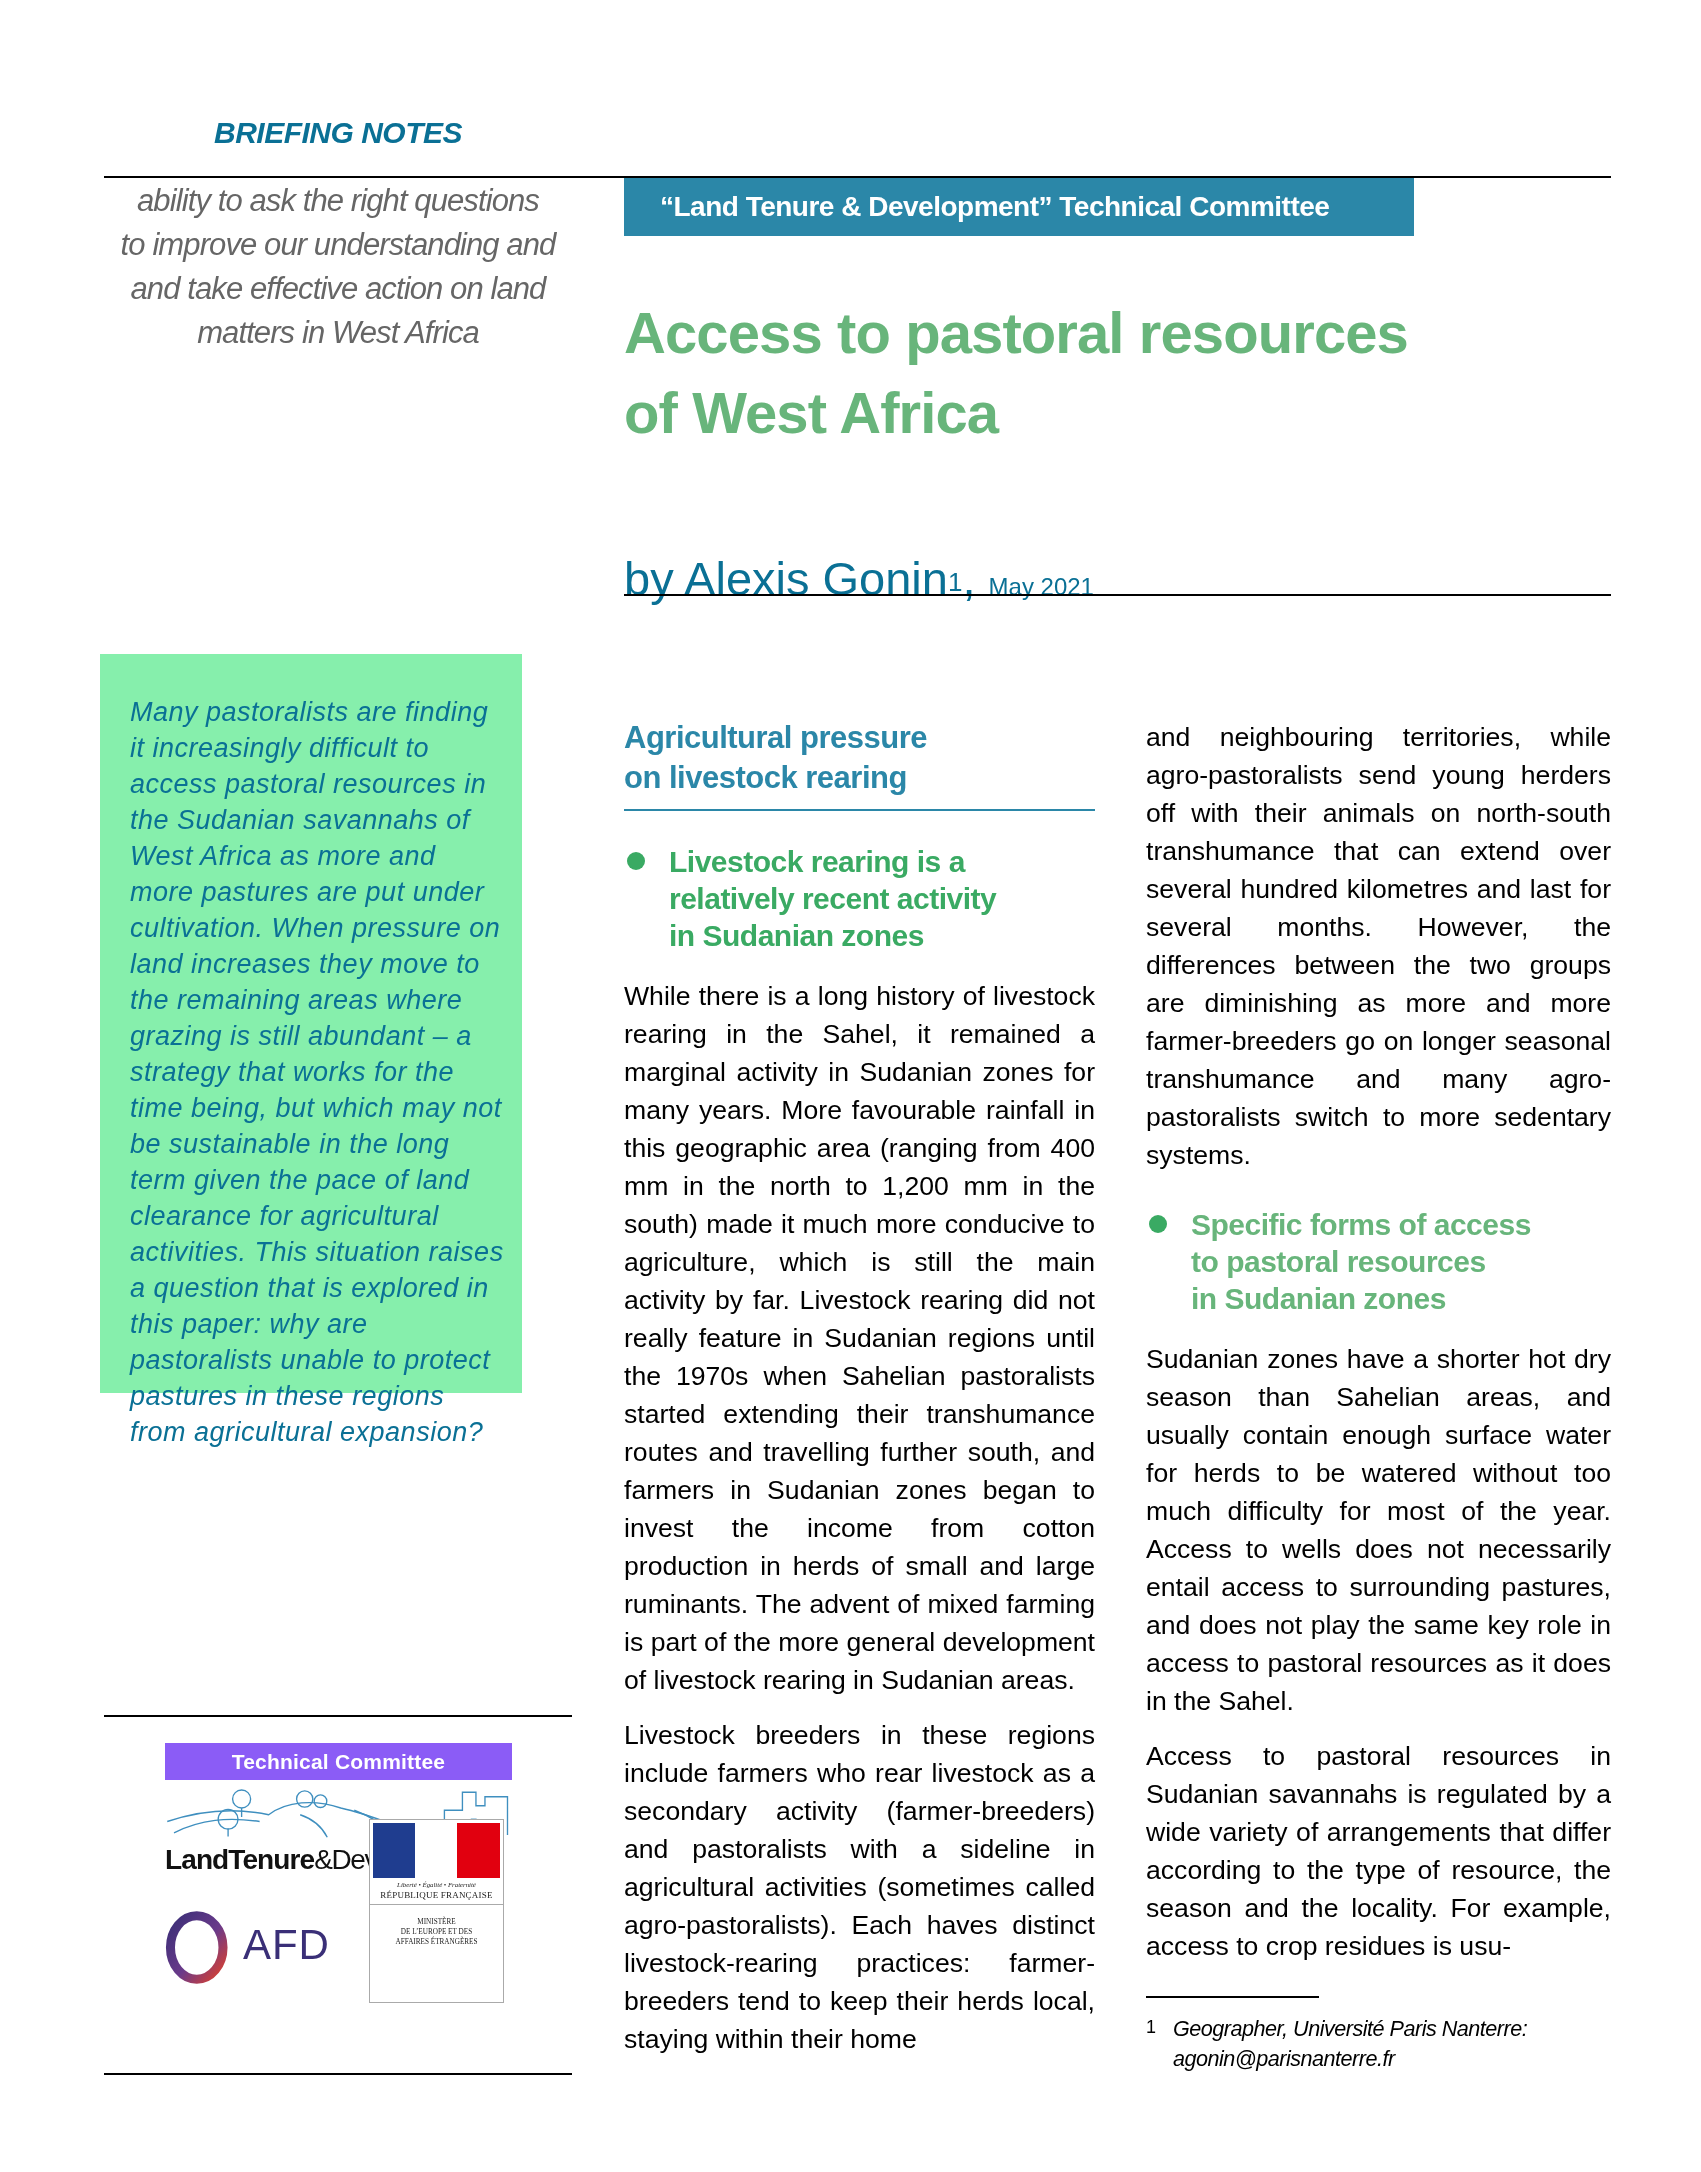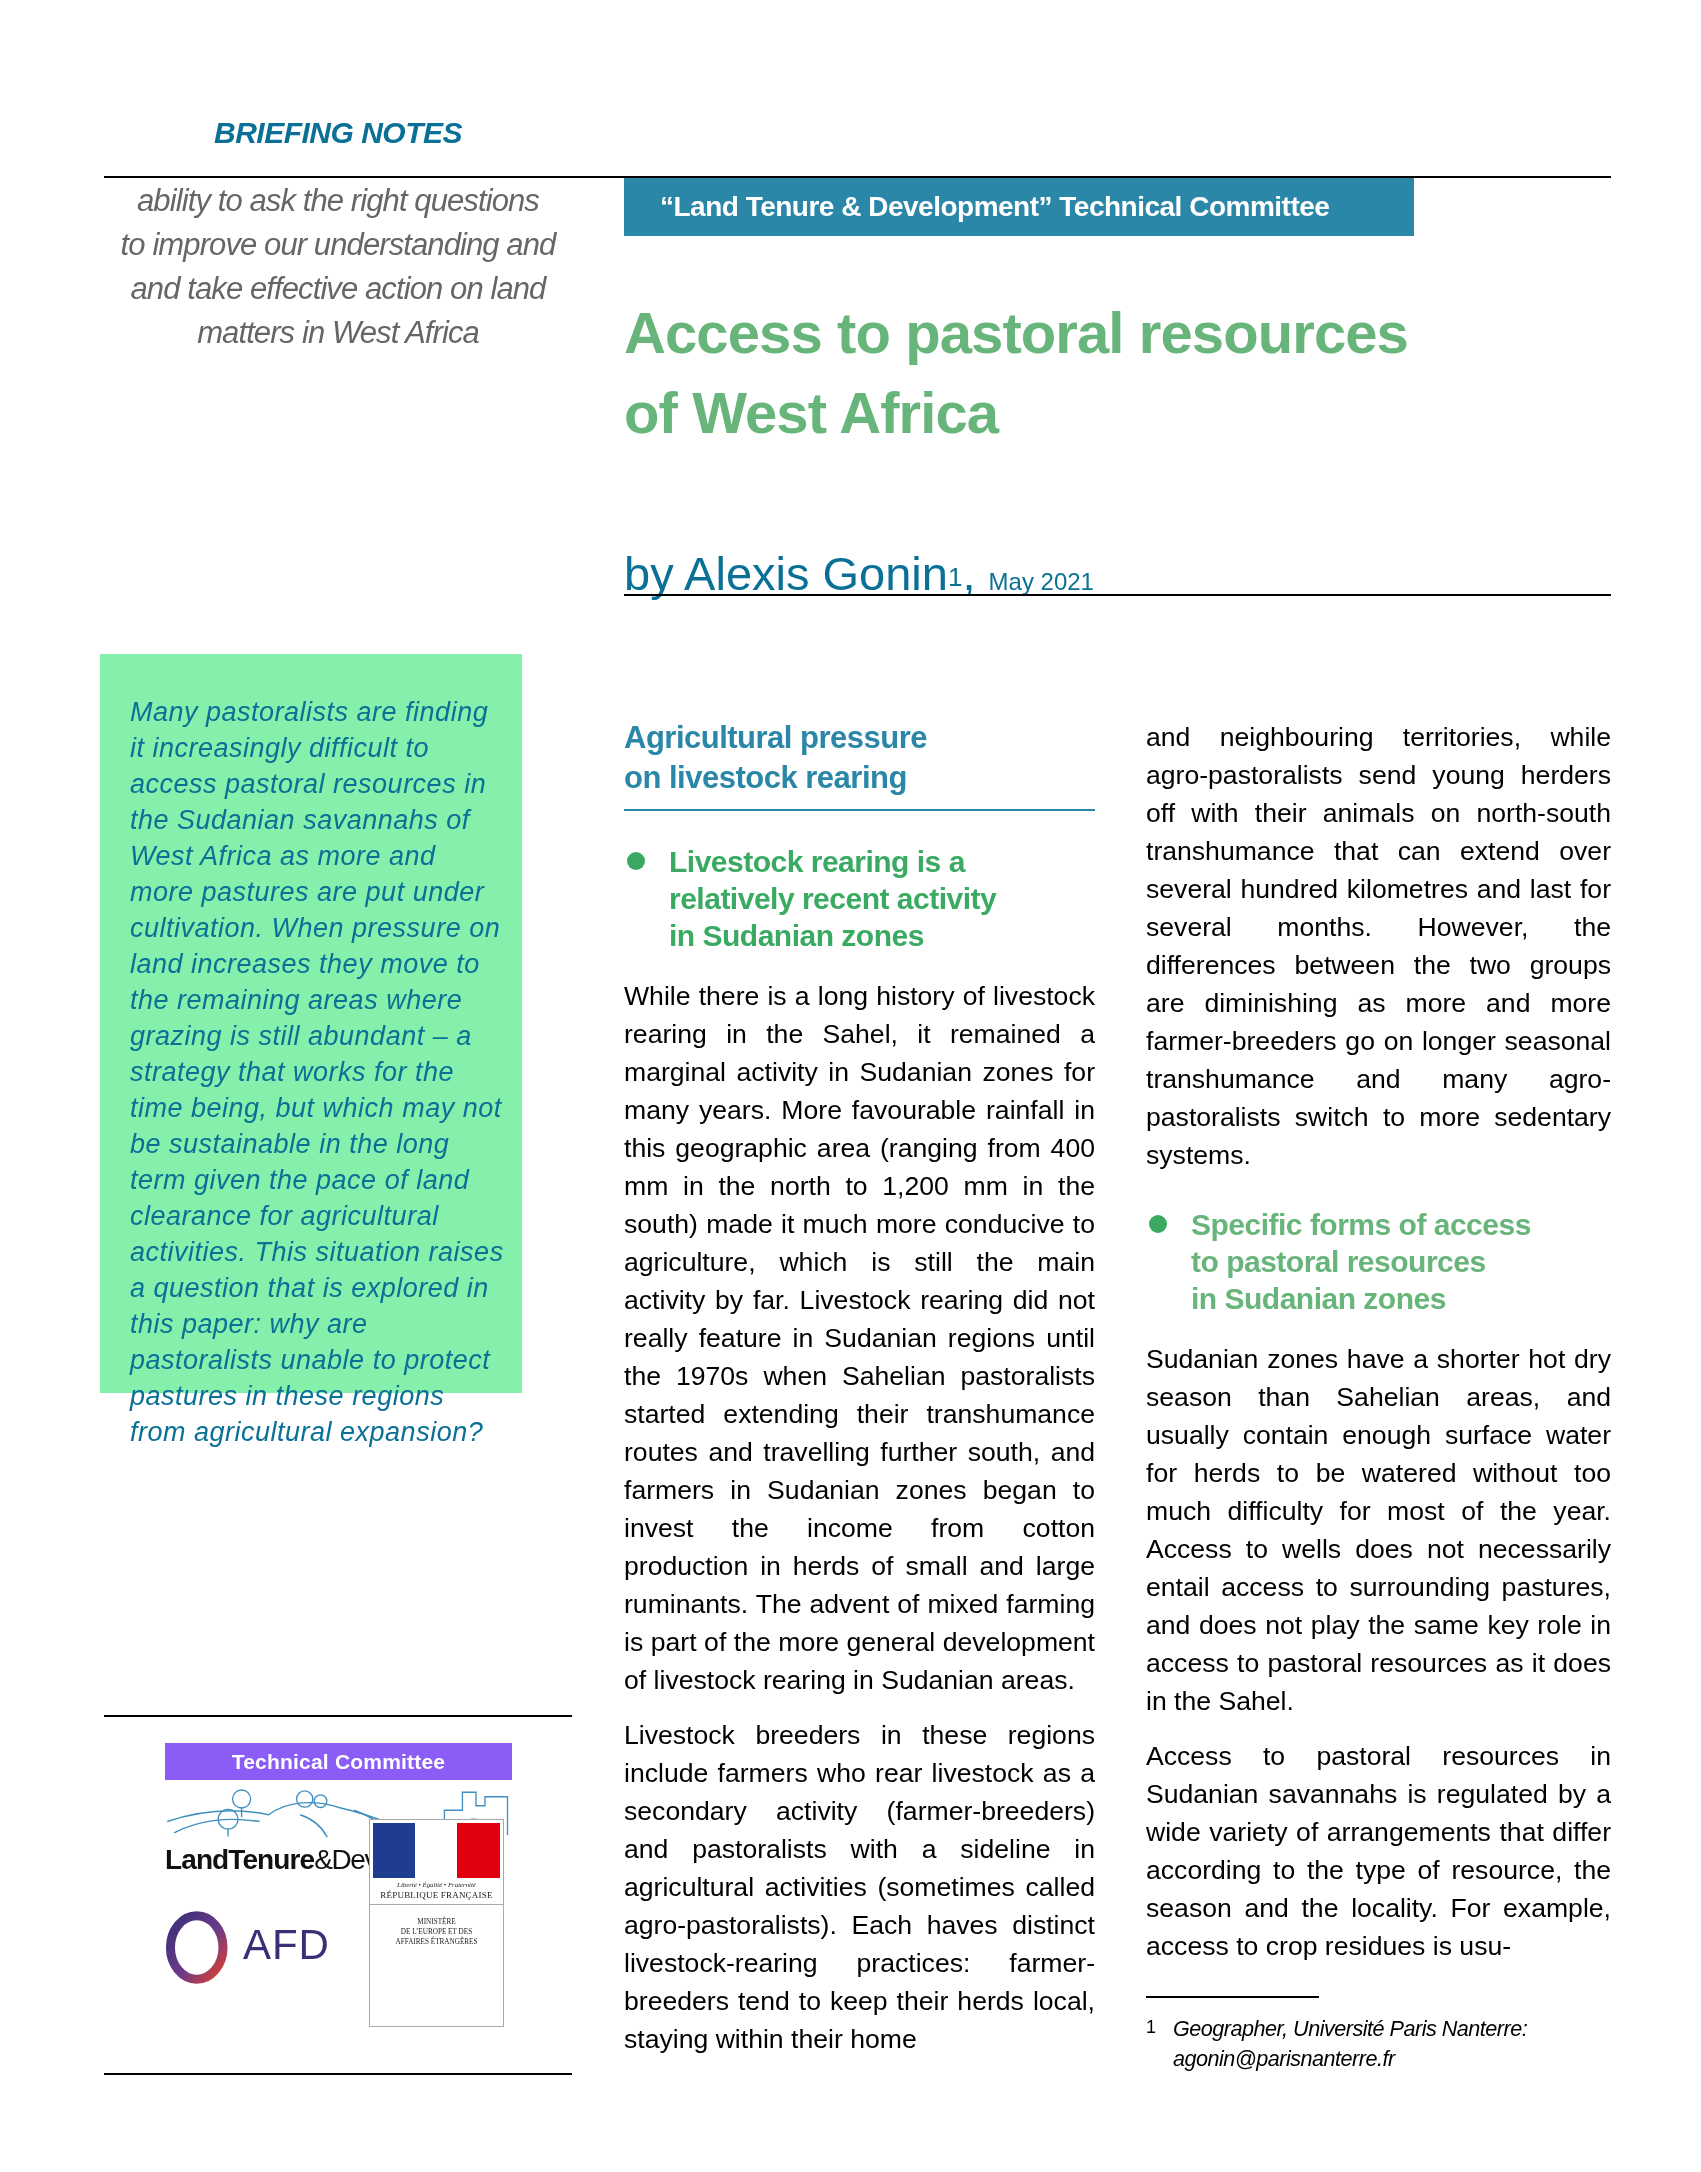--- a/index.html
+++ b/index.html
@@ -3,21 +3,21 @@
 <meta charset="utf-8">
 <style>
   html, body { margin:0; padding:0; background:#ffffff; }
   body { width:1701px; height:2172px; position:relative; overflow:hidden; font-family:"Liberation Sans", sans-serif; color:#000; }
   .abs { position:absolute; }
   .briefing { left:104px; top:116px; width:468px; text-align:center; font-family:"Liberation Sans", sans-serif; font-weight:bold; font-style:italic; color:#0a7095; font-size:30px; letter-spacing:-0.5px; }
   .rule-top { left:104px; top:176px; width:1507px; height:2.3px; background:#000; }
   .tagline { left:104px; top:179px; width:468px; text-align:center; font-style:italic; color:#666666; font-size:31px; line-height:44px; letter-spacing:-0.9px; }
   .banner { left:624px; top:178px; width:790px; height:58px; background:#2b87a8; color:#fff; font-weight:bold; font-size:28px; line-height:58px; padding-left:36px; box-sizing:border-box; letter-spacing:-0.5px; }
   .title { left:624px; top:293px; width:991px; color:#68b57b; font-weight:bold; font-size:58px; line-height:80px; letter-spacing:-0.9px; }
-  .byline { left:624px; top:547px; width:987px; color:#0a7095; font-size:47px; line-height:54px; white-space:nowrap; }
+  .byline { left:624px; top:547px; width:987px; color:#0a7095; font-size:47px; line-height:64px; white-space:nowrap; }
   .byline sup { font-size:26px; vertical-align:top; position:relative; top:2.7px; }
   .byline .date { font-size:24px; }
   .rule-byline { left:624px; top:594px; width:987px; height:2.3px; background:#000; }
   .abstract { left:100px; top:614px; width:422px; height:739px; background:#86efac; box-sizing:border-box; padding:40px 18px 0 30px; color:#0a7095; font-style:italic; font-size:27px; line-height:36px; letter-spacing:0.5px;margin-top:40px; }
   .col { font-size:26.6px; line-height:38px; text-align:justify; color:#000; }
   .col p { margin:0 0 17px 0; }
   .col1 { left:624px; top:718px; width:471px; }
   .col2 { left:1146px; top:718px; width:465px; }
   .h-section { color:#2b87a8; font-weight:bold; font-size:31px; line-height:40px; margin:0; display:inline-block; letter-spacing:-0.5px; }
   .h-section-wrap { border-bottom:2.3px solid #2b87a8; margin-bottom:31.5px; width:471px; padding-bottom:11px; }
@@ -28,21 +28,21 @@
   .fn-rule { width:173px; height:1.4px; background:#000; margin:31.5px 0 16px 0; }
   .footnote { position:relative; padding-left:27px; font-style:italic; font-size:21.6px; line-height:30px; text-align:left; letter-spacing:-0.5px; }
   .footnote .num { position:absolute; left:0; top:-1.8px; font-style:normal; font-size:18px; }
   .rule-left { left:104px; width:468px; height:2.3px; background:#000; }
   .tc-banner { left:165px; top:1743px; width:347px; height:37px; background:#8b5cf6; color:#fff; font-weight:bold; font-size:21px; line-height:37px; text-align:center; letter-spacing:0.2px; }
   .ltd-art { left:165px; top:1783px; width:347px; height:59px; }
   .ltd-text { left:165px; top:1842px; width:356px; font-size:28px; line-height:36px; white-space:nowrap; letter-spacing:-0.9px; }
   .ltd-text b { font-weight:bold; color:#111; }
   .ltd-text span.thin { font-weight:normal; color:#111; letter-spacing:-1.4px; }
   .afd-text { left:243px; top:1921px; font-size:42px; color:#3a2f77; letter-spacing:0.9px; }
-  .rf-box { left:369px; top:1819px; width:135px; height:208px; border:0.9px solid #aaaaaa; background:#fff; box-sizing:border-box;padding-left:28px; }
+  .rf-box { left:369px; top:1819px; width:135px; height:184px; border:0.9px solid #aaaaaa; background:#fff; box-sizing:border-box;padding-left:28px; }
   .rf-flag { position:absolute; left:2.7px; top:2.7px; width:127px; height:55px; display:flex; }
   .rf-flag div { flex:1; }
   .rf-motto { position:absolute; left:0; top:61px; width:133px; text-align:center; font-family:"Liberation Serif", serif; font-style:italic; font-size:6.8px; color:#222; }
   .rf-name { position:absolute; left:0; top:70px; width:133px; text-align:center; font-family:"Liberation Serif", serif; font-size:9px; color:#222; letter-spacing:0.2px; }
   .rf-sep { position:absolute; left:0; top:84px; width:133px; height:0.9px; background:#aaa; }
   .rf-min { position:absolute; left:0; top:97px; width:133px; text-align:center; font-family:"Liberation Serif", serif; font-size:7.2px; line-height:10px; color:#222; }
 </style>
 </head>
 <body>
 

